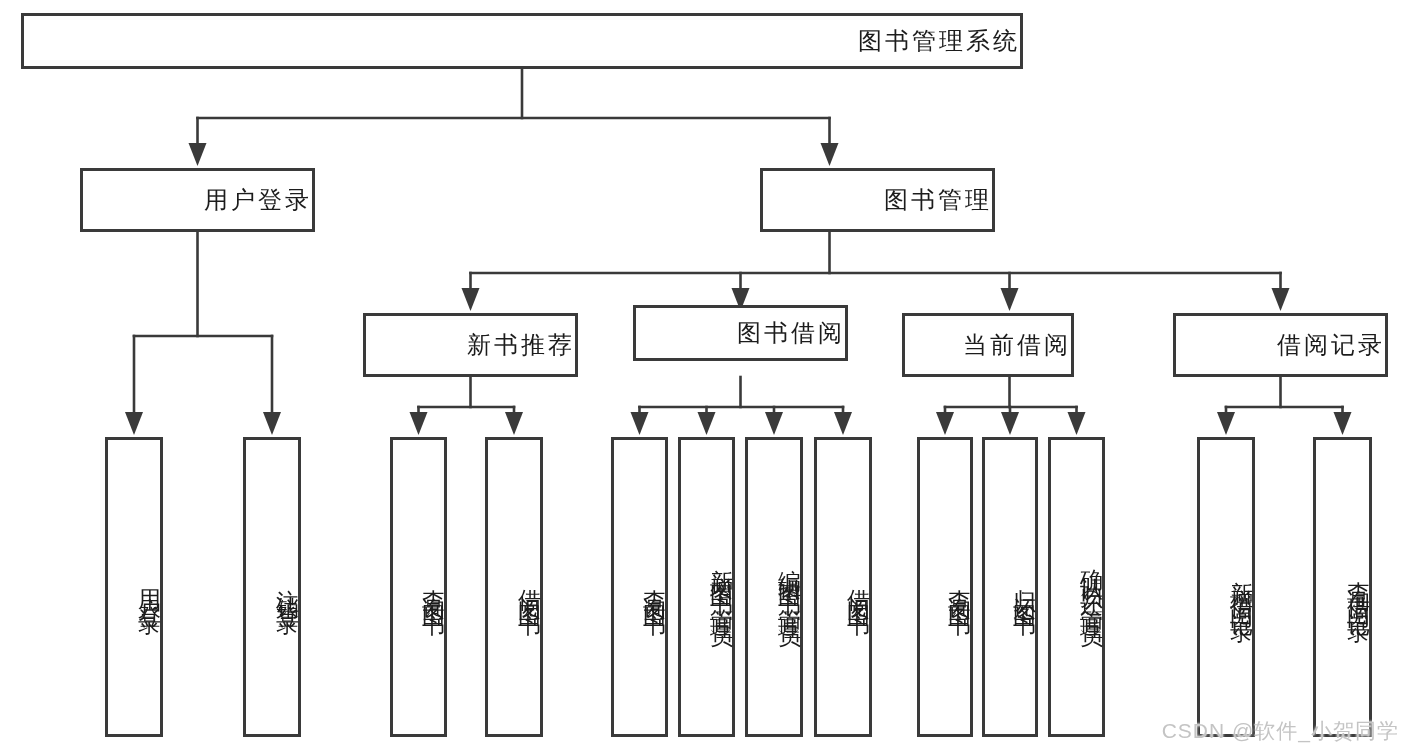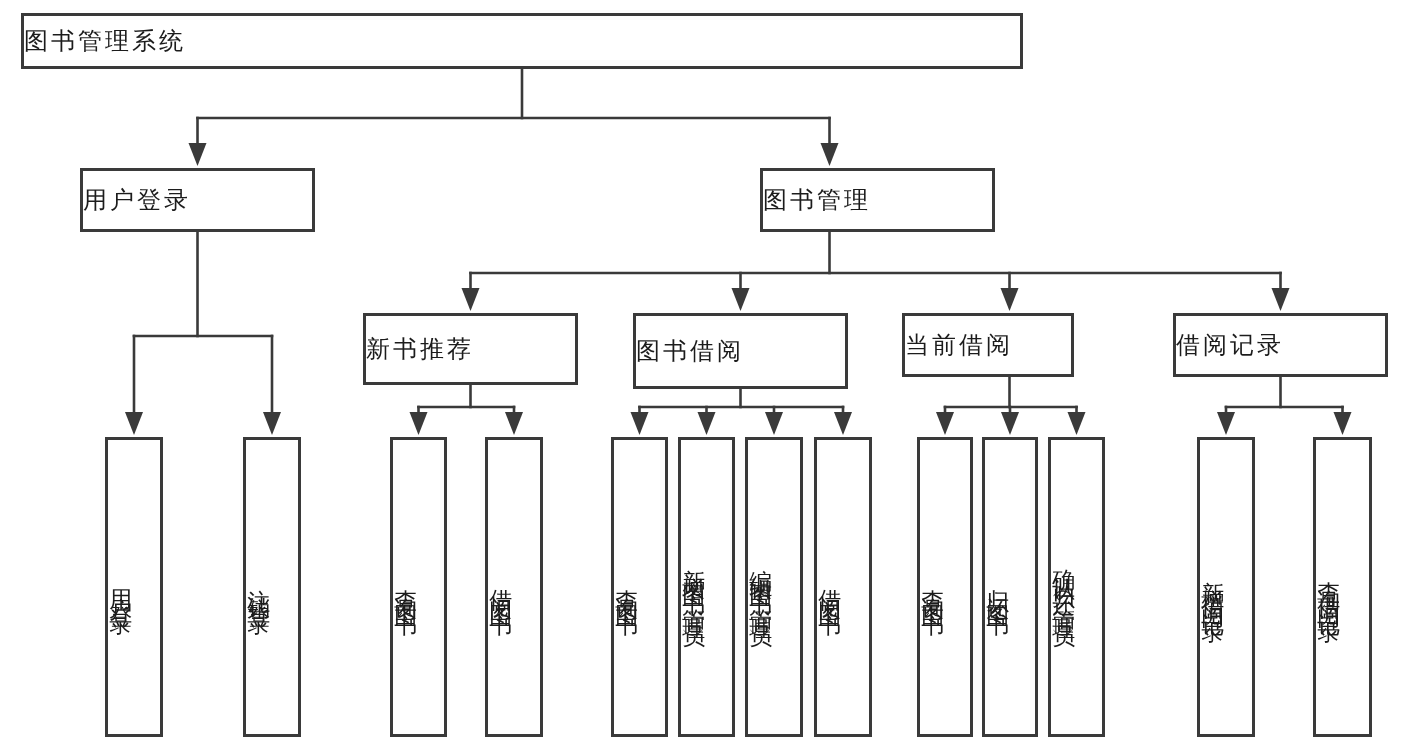--- a/index.html
+++ b/index.html
@@ -18,22 +18,23 @@
     overflow:hidden;
   }
   .connector-svg{position:absolute;left:0;top:0;width:1405px;height:747px;}
   .node{
     position:absolute;
     box-sizing:border-box;
     border:3px solid var(--line);
     background:#fff;
     display:flex;
     align-items:center;
-    justify-content:flex-start;
+    justify-content:flex-end;
     color:var(--text);
+    font-family:Liberation Mono, monospace;
   }
   .node.horizontal{font-size:24px;letter-spacing:3px;white-space:nowrap;}
   .node.vertical{font-size:23px;}
   .node.vertical .label{
     writing-mode:vertical-rl;
     text-orientation:mixed;
     letter-spacing:8px;
     line-height:1.1;
   }
   .watermark{
@@ -121,24 +122,24 @@
   <div id="nodes">
       <div class="node horizontal" style="left: 21px; top: 13px; width: 1002px; height: 56px;">
         <span class="label">图书管理系统</span>
       </div>
       <div class="node horizontal" style="left: 80px; top: 168px; width: 235px; height: 64px;">
         <span class="label">用户登录</span>
       </div>
       <div class="node horizontal" style="left: 712px; top: 168px; width: 235px; height: 64px; margin-left: 48px;">
         <span class="label">图书管理</span>
       </div>
-      <div class="node horizontal" style="left: 363px; top: 313px; width: 215px; height: 72px;">
+      <div class="node horizontal" style="left: 363px; top: 313px; width: 215px; height: 64px;">
         <span class="label">新书推荐</span>
       </div>
-      <div class="node horizontal" style="left: 633px; top: 313px; width: 215px; height: 76px;">
+      <div class="node horizontal" style="left: 633px; top: 305px; width: 215px; height: 56px;">
         <span class="label">图书借阅</span>
       </div>
       <div class="node horizontal" style="left: 902px; top: 313px; width: 172px; height: 64px;">
         <span class="label">当前借阅</span>
       </div>
       <div class="node horizontal" style="left: 1173px; top: 313px; width: 215px; height: 64px;">
         <span class="label">借阅记录</span>
       </div>
       <div class="node vertical" style="left: 105px; top: 437px; width: 58px; height: 300px;">
         <span class="label">用户登录</span>
@@ -173,13 +174,14 @@
       <div class="node vertical" style="left: 1048px; top: 437px; width: 57px; height: 300px;">
         <span class="label">确认归还（管理员）</span>
       </div>
       <div class="node vertical" style="left: 1197px; top: 437px; width: 58px; height: 300px;">
         <span class="label">新增借阅记录</span>
       </div>
       <div class="node vertical" style="left: 1313px; top: 437px; width: 59px; height: 300px;">
         <span class="label">查询借阅记录</span>
       </div>
     </div>
+  <div class="watermark">CSDN @软件_小贺同学</div>
 </div>
 
 </body></html>

